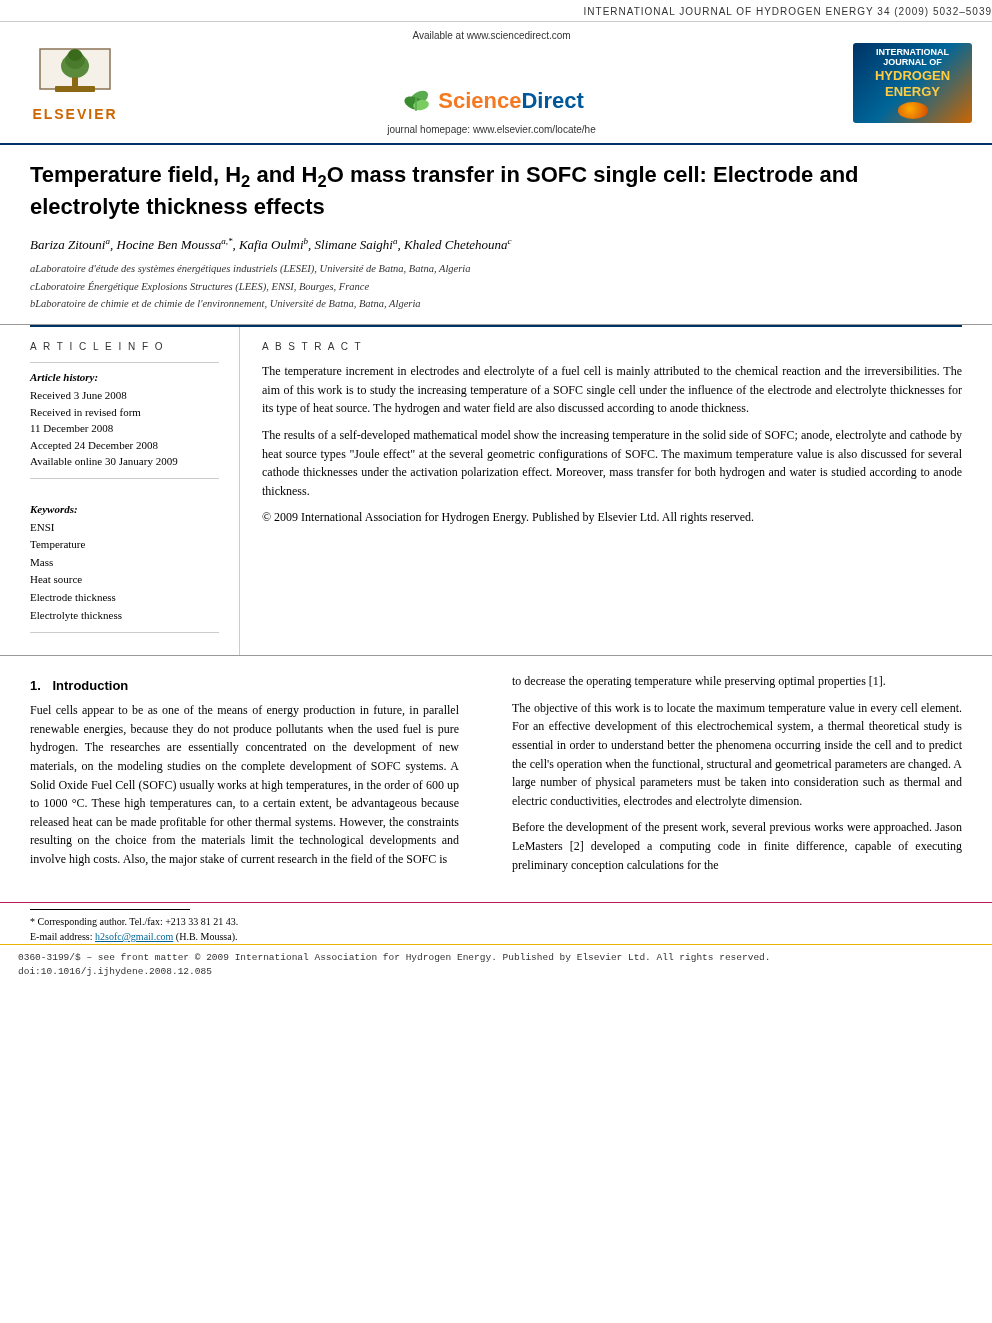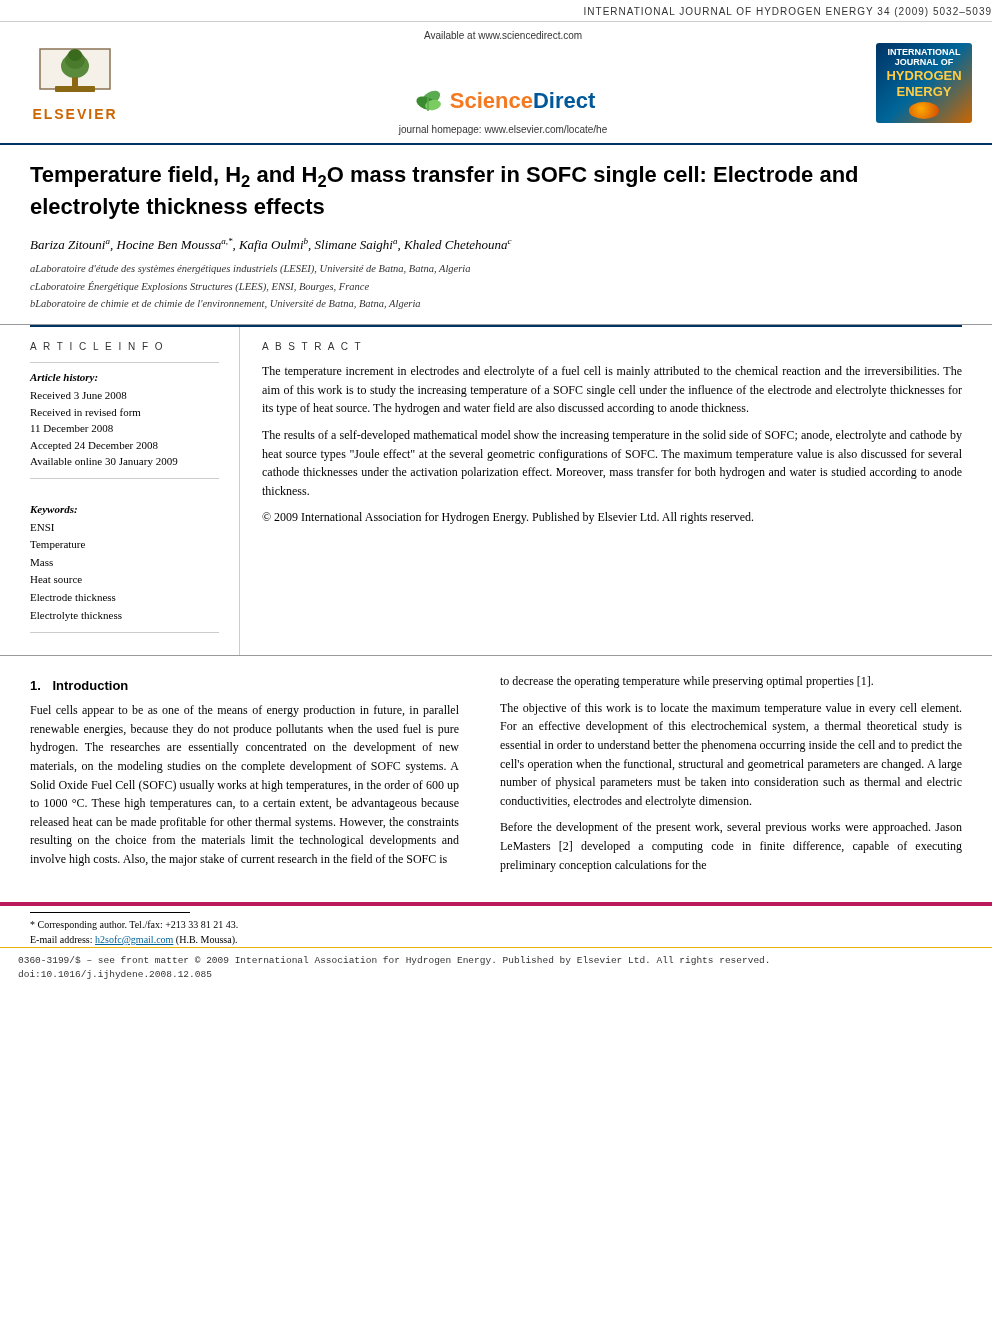--- a/index.html
+++ b/index.html
@@ -81,21 +81,21 @@
       color: #00589a;
     }
 
     .journal-homepage {
       font-size: 10px;
       font-family: Arial, sans-serif;
       color: #333;
     }
 
     .hydrogen-energy-logo {
-      width: 96px;
+      width: 119px;
       height: 80px;
       background: linear-gradient(135deg, #003366 0%, #006699 50%, #cc6600 100%);
       border-radius: 3px;
       display: flex;
       flex-direction: column;
       align-items: center;
       justify-content: flex-start;
       padding: 4px;
       position: relative;
       overflow: hidden;
@@ -225,21 +225,21 @@
       margin-bottom: 8px;
     }
 
     
     .main-body {
       padding: 16px 0 0 0;
     }
 
     .body-two-col {
       display: flex;
-      gap: 0;
+      gap: 12px;
       padding: 0 0 0 0;
     }
 
     .body-left {
       width: 480px;
       min-width: 480px;
       padding: 0 20px 0 30px;
       border-right: 1px solid transparent;
     }
 
@@ -262,21 +262,21 @@
 
     .body-text {
       font-size: 12px;
       line-height: 1.55;
       text-align: justify;
       color: #000;
       margin-bottom: 8px;
     }
 
     .footnote-section {
-      border-top: 4px solid #be185d;
+      border-top: 1px solid #be185d;
       padding: 6px 30px 0 30px;
       margin-top: 20px;
     }
 
     .footnote-text {
       font-size: 10px;
       color: #000;
       line-height: 1.5;
     }
 

